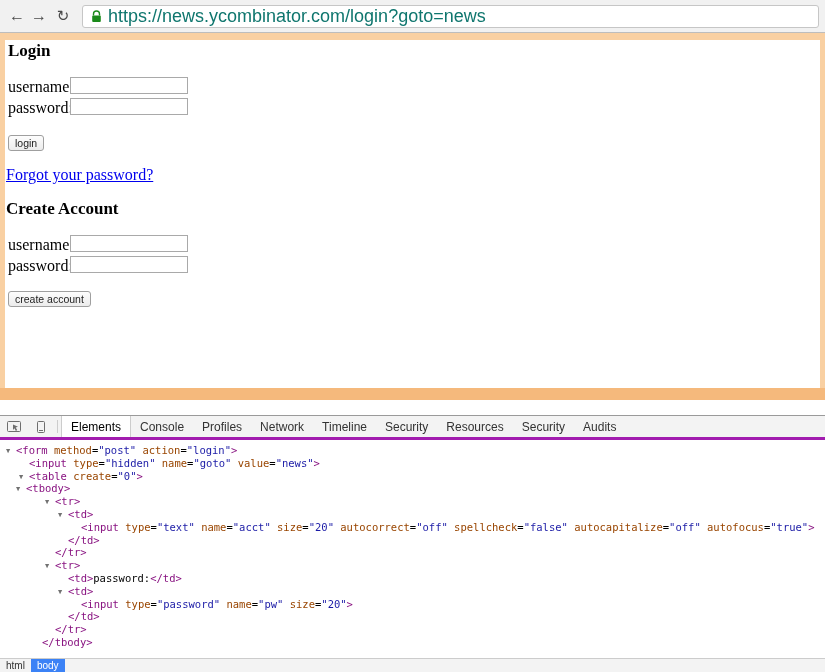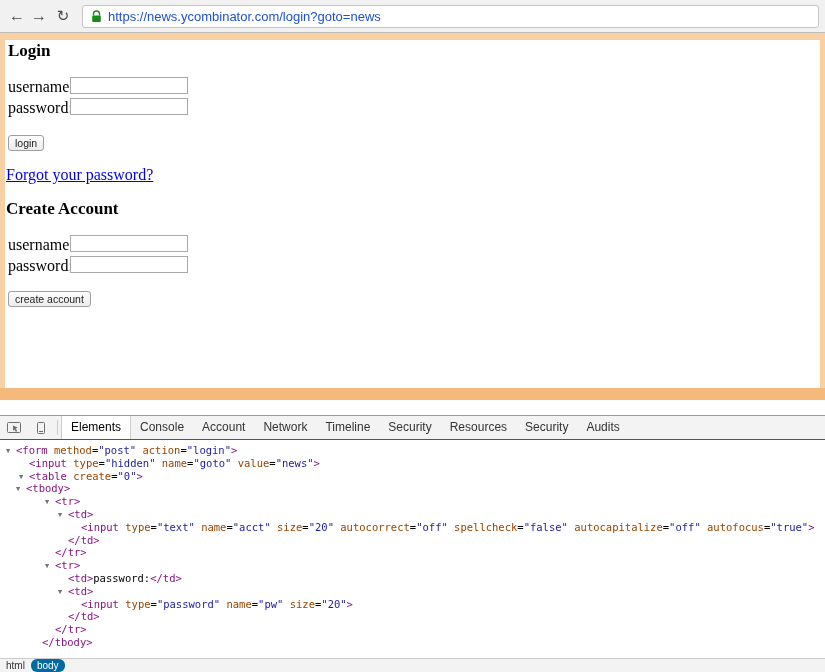--- a/index.html
+++ b/index.html
@@ -9,21 +9,21 @@
 
   
   .browser-bar { position:absolute; top:0; left:0; width:825px; height:33px;
     background:#f1f1f1; border-bottom:1px solid #bdbdbd; }
   .nav-btn { position:absolute; top:5px; width:22px; height:22px; text-align:center;
     line-height:22px; font-size:16px; color:#4a4a4a; cursor:default; }
   .nav-back { left:6px; } .nav-fwd { left:28px; } .nav-reload { left:52px; font-size:15px; }
   .address-bar { position:absolute; left:82px; top:5px; width:737px; height:23px;
     background:#fff; border:1px solid #c6c6c6; border-radius:3px;
     display:flex; align-items:center; padding:0 8px; gap:6px; }
-  .url-text { font-size:13px; color:#1d4ed8; white-space:nowrap; overflow:hidden; }
+  .url-text { font-size:18px; color:#0f766e; white-space:nowrap; overflow:hidden; }
 
   
   .page { position:absolute; top:33px; left:0; width:825px; height:382px; background:#fff;
     font-family:"Liberation Serif", serif; color:#000; }
   .m-top    { position:absolute; top:0; left:0; right:0; height:7px; background:#f9d0a2; }
   .m-left   { position:absolute; top:0; left:0; width:5px; height:367px; background:#f9d0a2; }
   .m-right  { position:absolute; top:0; right:0; width:5px; height:367px; background:#f9d0a2; }
   .m-bottom { position:absolute; top:355px; left:0; right:0; height:12px; background:#f5b97c; }
   .h1 { position:absolute; font-weight:bold; font-size:17px; }
   .lbl { position:absolute; font-size:16px; }
@@ -31,39 +31,39 @@
     font-size:12px; padding:0 3px; border-radius:0; }
   .btn { position:absolute; height:16px; font-size:10.5px; font-family:"Liberation Sans",sans-serif;
     color:#222; background:linear-gradient(#fdfdfd,#ececec); border:1px solid #9f9f9f;
     border-radius:3px; padding:0 6px; line-height:13px; }
   .link { position:absolute; font-size:16px; color:#0000ee; text-decoration:underline; cursor:pointer; }
 
   
   .devtools { position:absolute; top:415px; left:0; width:825px; height:257px;
     background:#fff; border-top:1px solid #9a9a9a; }
   .dt-toolbar { position:absolute; top:0; left:0; right:0; height:24px; background:#f3f3f3;
-    border-bottom:1px solid #a21caf; display:flex; align-items:stretch; }
+    border-bottom:3px solid #a21caf; display:flex; align-items:stretch; }
   .dt-iconbtn { width:27px; display:flex; align-items:center; justify-content:center; }
   .dt-sep { width:1px; background:#ccc; margin:4px 3px; }
   .dt-tabs { display:flex; }
   .dt-tab { padding:0 9px; font-size:12px; color:#333; line-height:23px; white-space:nowrap; }
   .dt-tab.selected { background:#fff; color:#000;
     border-left:1px solid #ccc; border-right:1px solid #ccc; }
   .dt-tree { position:absolute; top:24px; bottom:14px; left:0; right:0; overflow:hidden;
     padding-top:4px; font-family:"DejaVu Sans Mono","Liberation Mono",monospace;
     font-size:10.5px; line-height:12.8px; }
   .tree-line { white-space:pre; height:12.8px; }
   .tree-arrow { display:inline-block; width:10px; margin-left:-10px; font-size:7px;
     color:#727272; vertical-align:1px; }
   .tk-tag { color:#881280; } .tk-attr { color:#994500; }
   .tk-val { color:#1a1aa6; } .tk-plain { color:#000; }
   .dt-crumbs { position:absolute; bottom:0; left:0; right:0; height:14px; background:#f3f3f3;
     border-top:1px solid #ccc; display:flex; align-items:stretch; }
   .crumb { padding:0 6px; font-size:10px; line-height:13px; color:#333; }
-  .crumb.selected { background:#0369a1; color:#fff;border-radius:6px; }
+  .crumb.selected { background:#3b82f6; color:#fff; }
 </style>
 </head>
 <body>
 
 <div class="screen">
 
   <div class="browser-bar">
     <div class="nav-btn nav-back">←</div>
     <div class="nav-btn nav-fwd">→</div>
     <div class="nav-btn nav-reload">↻</div>
@@ -116,21 +116,21 @@
       <div class="dt-iconbtn">
         <svg width="16" height="16" viewBox="0 0 16 16">
           <rect x="4.5" y="2.5" width="7" height="11" rx="1" fill="none" stroke="#6e6e6e"></rect>
           <line x1="6" y1="11.5" x2="10" y2="11.5" stroke="#6e6e6e"></line>
         </svg>
       </div>
       <div class="dt-sep"></div>
       <div class="dt-tabs">
           <div class="dt-tab selected">Elements</div>
           <div class="dt-tab">Console</div>
-          <div class="dt-tab">Account</div>
+          <div class="dt-tab">Profiles</div>
           <div class="dt-tab">Network</div>
           <div class="dt-tab">Timeline</div>
           <div class="dt-tab">Security</div>
           <div class="dt-tab">Resources</div>
           <div class="dt-tab">Security</div>
           <div class="dt-tab">Audits</div>
         </div>
     </div>
     <div class="dt-tree">
         <div class="tree-line" style="padding-left: 16px;"><span class="tree-arrow">▼</span><span class="tk-tag">&lt;form</span><span class="tk-plain"> </span><span class="tk-attr">method</span><span class="tk-plain">=</span><span class="tk-val">"post"</span><span class="tk-plain"> </span><span class="tk-attr">action</span><span class="tk-plain">=</span><span class="tk-val">"login"</span><span class="tk-tag">&gt;</span></div>

